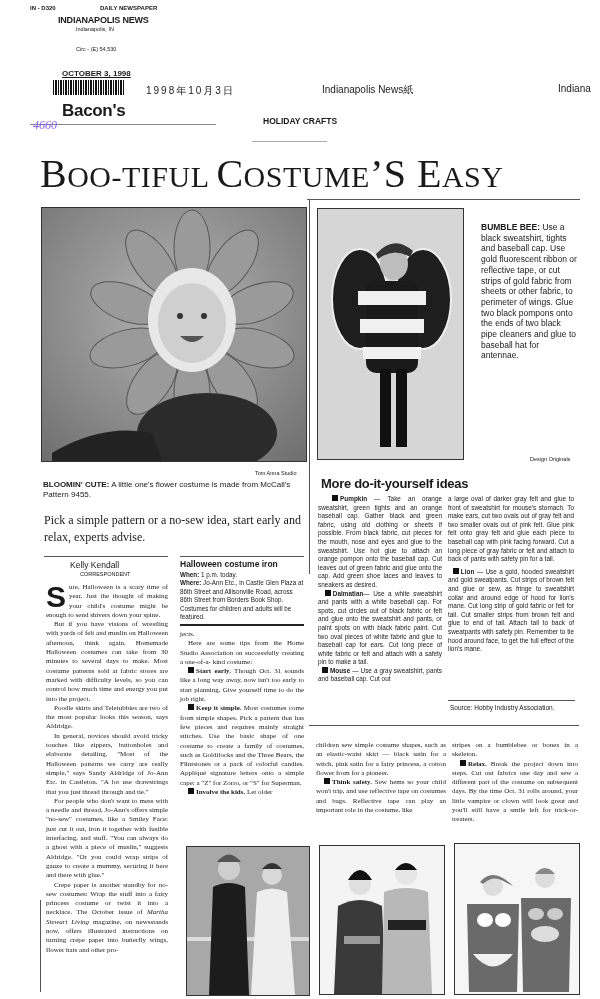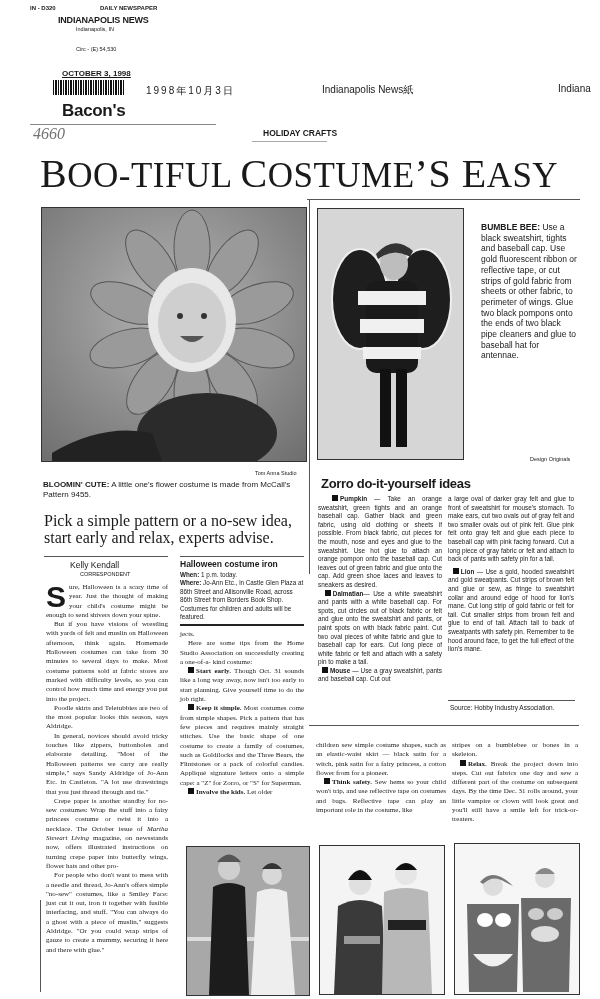--- a/index.html
+++ b/index.html
@@ -14,31 +14,31 @@
   .clip-city{left:76px;top:26px;font-size:5.5px;}
   .clip-circ{left:76px;top:46px;font-size:5.5px;}
   .clip-date{left:62px;top:69px;font-size:8px;font-weight:bold;text-decoration:underline;}
   .barcode{left:53px;top:80px;width:72px;height:15px;
     background:repeating-linear-gradient(90deg,#111 0 1px,#fff 1px 2px,#111 2px 3px,#111 3px 4px,#fff 4px 5px);}
   .jp-date{left:146px;top:84px;font-size:10px;letter-spacing:2px;}
   .paper-jp{left:322px;top:83px;font-size:10px;}
   .paper-jp2{left:558px;top:83px;font-size:10px;}
   .bacons{left:62px;top:101px;font-size:17px;font-weight:bold;letter-spacing:-0.3px;}
   .hr-top{left:30px;top:124px;width:186px;height:1px;background:#888;}
-  .handwrite{left:33px;top:125px;font-size:16px;color:#737373;font-style:italic;}
-  .kicker{left:263px;top:128px;font-size:8.5px;font-weight:bold;}
+  .handwrite{left:33px;top:118px;font-size:12px;color:#8b5cf6;font-style:italic;}
+  .kicker{left:263px;top:116px;font-size:8.5px;font-weight:bold;}
   .kicker-line{left:252px;top:141px;width:75px;height:1px;background:#aaa;}
   .headline{left:40px;top:150px;font-size:40px;letter-spacing:0.5px;white-space:nowrap;}
-  .headline .sc{font-size:35px;}
+  .headline .sc{font-size:30px;}
   .rule-right{left:307px;top:199px;width:273px;height:1px;background:#555;}
   .photo{background:#8a8a8a;border:1px solid #333;overflow:hidden;}
   .photo svg{width:100%;height:100%;display:block;}
   .credit{font-size:5.5px;}
   .caption{font-size:8px;line-height:10px;}
-  .deck{left:44px;top:512px;width:270px;font-size:16px;line-height:17px;}
+  .deck{left:44px;top:512px;width:270px;font-size:12px;line-height:17px;}
   .col{font-size:7px;line-height:9.3px;text-align:justify;}
   .col p{margin:0;text-indent:8px;}
   .col p.noind{text-indent:0;}
   .dropcap{float:left;font-family:"Liberation Sans",sans-serif;font-weight:bold;font-size:30px;line-height:26px;margin:1px 3px 0 0;}
   .sq{display:inline-block;width:6px;height:6px;background:#111;margin-right:2px;vertical-align:0;}
   .sidebar-head{font-size:13px;font-weight:bold;letter-spacing:-0.3px;}
   .vline{width:1px;background:#555;}
   .hline{height:1px;background:#555;}
   b{font-weight:bold;}
   i{font-style:italic;}
@@ -111,21 +111,21 @@
     <rect x="45" y="138" width="58" height="12" fill="#f0f0f0"></rect>
     <ellipse cx="76" cy="55" rx="14" ry="16" fill="#bdbdbd"></ellipse>
     <path d="M58 45 Q76 25 95 42 L92 48 Q76 38 60 50Z" fill="#333"></path>
     <rect x="62" y="160" width="11" height="78" fill="#111"></rect>
     <rect x="78" y="160" width="11" height="78" fill="#111"></rect>
   </svg>
 </div>
 <div class="abs sans caption" style="left:481px;top:222px;width:96px;font-size:8.5px;line-height:10.7px;"><b>BUMBLE BEE:</b><span> Use a black sweatshirt, tights and baseball cap. Use gold fluorescent ribbon or reflective tape, or cut strips of gold fabric from sheets or other fabric, to perimeter of wings. Glue two black pompons onto the ends of two black pipe cleaners and glue to baseball hat for antennae.</span></div>
 <div class="abs sans credit" style="left:530px;top:456px;">Design Originals</div>
 
-<div class="abs sans sidebar-head" style="left:321px;top:476px;">Zorro do-it-yourself ideas</div>
+<div class="abs sans sidebar-head" style="left:321px;top:476px;">More do-it-yourself ideas</div>
 <div class="abs sans col" style="left:318px;top:495px;width:124px;font-size:6.4px;line-height:8.6px;">
   <p class="noind">&nbsp;&nbsp;<span class="sq"></span><b>Pumpkin</b><span> — Take an orange sweatshirt, green tights and an orange baseball cap. Gather black and green fabric, using old clothing or sheets if possible. From black fabric, cut pieces for the mouth, nose and eyes and glue to the sweatshirt. Use hot glue to attach an orange pompon onto the baseball cap. Cut leaves out of green fabric and glue onto the cap. Add green shoe laces and leaves to sneakers as desired.</span></p>
   <p class="noind">&nbsp;&nbsp;<span class="sq"></span><b>Dalmatian</b><span>— Use a white sweatshirt and pants with a white baseball cap. For spots, cut circles out of black fabric or felt and glue onto the sweatshirt and pants, or paint spots on with black fabric paint. Cut two oval pieces of white fabric and glue to baseball cap for ears. Cut long piece of white fabric or felt and attach with a safety pin to make a tail.</span></p>
   <p class="noind">&nbsp;&nbsp;<span class="sq"></span><b>Mouse</b><span> — Use a gray sweatshirt, pants and baseball cap. Cut out</span></p>
 </div>
 <div class="abs sans col" style="left:448px;top:495px;width:126px;font-size:6.4px;line-height:8.6px;">
   <p class="noind">a large oval of darker gray felt and glue to front of sweatshirt for mouse's stomach. To make ears, cut two ovals out of gray felt and two smaller ovals out of pink felt. Glue pink felt onto gray felt and glue each piece to baseball cap with pink facing forward. Cut a long piece of gray fabric or felt and attach to back of pants with safety pin for a tail.</p>
   <p class="noind" style="margin-top:4px;">&nbsp;&nbsp;<span class="sq"></span><b>Lion</b><span> — Use a gold, hooded sweatshirt and gold sweatpants. Cut strips of brown felt and glue or sew, as fringe to sweatshirt collar and around edge of hood for lion's mane. Cut long strip of gold fabric or felt for tail. Cut smaller strips from brown felt and glue to end of tail. Attach tail to back of sweatpants with safety pin. Remember to tie hood around face, to get the full effect of the lion's mane.</span></p>
 </div>
 <div class="abs hline" style="left:448px;top:700px;width:127px;"></div>
@@ -136,22 +136,22 @@
 <div class="abs hline" style="left:44px;top:556px;width:124px;"></div>
 <div class="abs hline" style="left:180px;top:556px;width:124px;"></div>
 
 <div class="abs sans" style="left:70px;top:560px;font-size:8.5px;font-weight:normal;">Kelly Kendall</div>
 <div class="abs sans" style="left:80px;top:571px;font-size:5.5px;">CORRESPONDENT</div>
 <div class="abs serif col" style="left:46px;top:583px;width:122px;">
   <p class="noind"><span class="dropcap">S</span><span>ure, Halloween is a scary time of year. Just the thought of making your child's costume might be enough to send shivers down your spine.</span></p>
   <p>But if you have visions of wrestling with yards of felt and muslin on Halloween afternoon, think again. Homemade Halloween costumes can take from 30 minutes to several days to make. Most costume patterns sold at fabric stores are marked with difficulty levels, so you can control how much time and energy you put into the project.</p>
   <p>Poodle skirts and Teletubbies are two of the most popular looks this season, says Aldridge.</p>
   <p>In general, novices should avoid tricky touches like zippers, buttonholes and elaborate detailing. "Most of the Halloween patterns we carry are really simple," says Sandy Aldridge of Jo-Ann Etc. in Castleton. "A lot use drawstrings that you just thread through and tie."</p>
+  <p>For people who don't want to mess with a needle and thread, Jo-Ann's offers simple "no-sew" costumes, like a Smiley Face: just cut it out, iron it together with fusible interfacing, and stuff. "You can always do a ghost with a piece of muslin," suggests Aldridge. "Or you could wrap strips of gauze to create a mummy, securing it here and there with glue."</p>
   <p><span>Crepe paper is another standby for no-sew costumes: Wrap the stuff into a fairy princess costume or twist it into a necklace. The October issue of </span><i>Martha Stewart Living</i><span> magazine, on newsstands now, offers illustrated instructions on turning crepe paper into butterfly wings, flower hats and other pro-</span></p>
-  <p>For people who don't want to mess with a needle and thread, Jo-Ann's offers simple "no-sew" costumes, like a Smiley Face: just cut it out, iron it together with fusible interfacing, and stuff. "You can always do a ghost with a piece of muslin," suggests Aldridge. "Or you could wrap strips of gauze to create a mummy, securing it here and there with glue."</p>
 </div>
 <div class="abs vline" style="left:40px;top:900px;height:92px;"></div>
 
 <div class="abs sans" style="left:180px;top:559px;width:126px;font-size:8.5px;font-weight:bold;">Halloween costume iron</div>
 <div class="abs sans col" style="left:180px;top:571px;width:124px;font-size:6.3px;line-height:8.4px;text-align:left;">
   <p class="noind"><b>When:</b><span> 1 p.m. today.</span></p>
   <p class="noind"><b>Where:</b><span> Jo-Ann Etc., in Castle Glen Plaza at 86th Street and Allisonville Road, across 86th Street from Borders Book Shop. Costumes for children and adults will be featured.</span></p>
 </div>
 <div class="abs hline" style="left:180px;top:624px;width:124px;background:#222;height:2px;"></div>
 <div class="abs serif col" style="left:180px;top:630px;width:124px;">
@@ -162,21 +162,21 @@
   <p><span class="sq"></span><b>Involve the kids.</b><span> Let older</span></p>
 </div>
 
 <div class="abs serif col" style="left:316px;top:741px;width:130px;">
   <p class="noind">children sew simple costume shapes, such as an elastic-waist skirt — black satin for a witch, pink satin for a fairy princess, a cotton flower from for a pioneer.</p>
   <p><span class="sq"></span><b>Think safety.</b><span> Sew hems so your child won't trip, and use reflective tape on costumes and bags. Reflective tape can play an important role in the costume, like</span></p>
 </div>
 
 <div class="abs serif col" style="left:452px;top:741px;width:126px;">
   <p class="noind">stripes on a bumblebee or bones in a skeleton.</p>
-  <p><span class="sq"></span><b>Relax.</b><span> Break the project down into steps. Cut out fabrics one day and sew a different part of the costume on subsequent days. By the time Dec. 31 rolls around, your little vampire or clown will look great and you'll still have a smile left for trick-or-treaters.</span></p>
+  <p><span class="sq"></span><b>Relax.</b><span> Break the project down into steps. Cut out fabrics one day and sew a different part of the costume on subsequent days. By the time Oct. 31 rolls around, your little vampire or clown will look great and you'll still have a smile left for trick-or-treaters.</span></p>
 </div>
 
 <div class="abs photo" style="left:186px;top:846px;width:122px;height:148px;">
   <svg viewBox="0 0 122 148">
     <rect width="122" height="148" fill="#a8a8a8"></rect>
     <rect y="90" width="122" height="4" fill="#ddd"></rect>
     <circle cx="42" cy="22" r="11" fill="#cfcfcf"></circle>
       <path d="M30 15 Q42 0 54 15Z" fill="#555"></path>
     <path d="M26 40 Q42 32 58 40 L62 148 L22 148Z" fill="#1c1c1c"></path>
     <circle cx="85" cy="28" r="10" fill="#d8d8d8"></circle>

